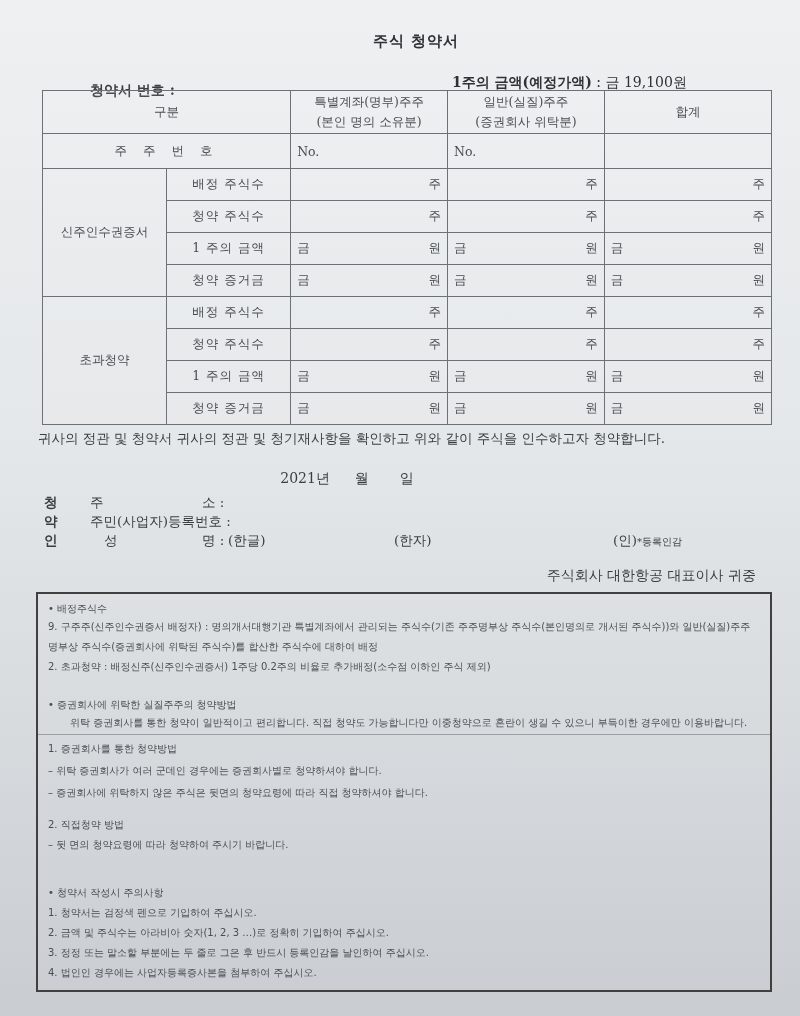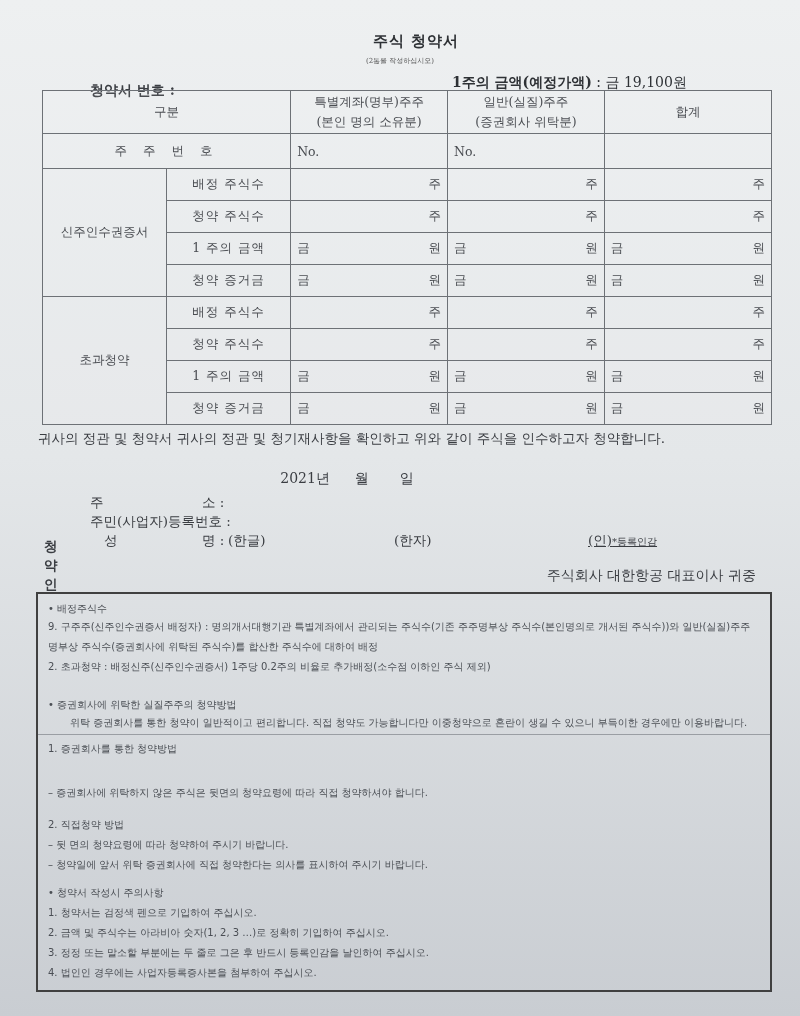--- a/index.html
+++ b/index.html
@@ -47,39 +47,38 @@
   .spaced { letter-spacing: 6px; text-align: center; }
 
   .statement {
     position: absolute; top: 430px; left: 38px; font-size: 13.5px; color: #3a3d42;
   }
   .date {
     position: absolute; top: 470px; left: 0; width: 694px; text-align: center; font-size: 14px;
   }
   .date span { display: inline-block; }
   .applicant { position: absolute; top: 493px; left: 44px; font-size: 13.5px; line-height: 19px; }
-  .applicant .label-main { position: absolute; left: 0; top: 0; font-weight: bold; margin-top: 44px; }
+  .applicant .label-main { position: absolute; left: 0; top: 0; font-weight: bold; }
   .app-row { position: absolute; white-space: nowrap; }
   .recipient { position: absolute; top: 567px; right: 44px; font-size: 14px; color: #3a3d42; }
 
   .notes {
     position: absolute; top: 592px; left: 36px; width: 732px; height: 396px;
     border: 2px solid #404040; font-size: 10px; color: #4a4e54;
     font-family: "DejaVu Sans", "Liberation Sans", sans-serif;
   }
   .notes .ln { position: absolute; left: 10px; white-space: nowrap; }
   .notes .sep { position: absolute; left: 0; width: 100%; border-top: 1px solid #9a9ea3; }
 </style>
 </head>
 <body>
 
 <div class="page">
 
   <div class="title">주식 청약서</div>
-  <div class="subtitle">(2통을 작성하십시오)</div>
   <div class="form-no">청약서 번호 :</div>
   <div class="unit-price">
     <b>1주의 금액(예정가액)</b>
     <span>: 금  19,100원</span>
   </div>
 
   <table class="main">
     <tbody>
         <tr class="hdr">
       <td colspan="2">구분</td>
@@ -226,43 +225,43 @@
 
   <div class="applicant">
     <span class="label-main">청약인</span>
     <span class="app-row" style="left:46px; top:0;">주</span>
     <span class="app-row" style="left:158px; top:0;">소 :</span>
     <span class="app-row" style="left:46px; top:19px;">주민(사업자)등록번호 :</span>
     <span class="app-row" style="left:60px; top:38px;">성</span>
     <span class="app-row" style="left:158px; top:38px;">명 :</span>
     <span class="app-row" style="left:184px; top:38px;">(한글)</span>
     <span class="app-row" style="left:350px; top:38px;">(한자)</span>
-    <span class="app-row" style="left:544px; top:38px;text-decoration:underline;">
+    <span class="app-row" style="left:569px; top:38px;">
       <span>(인)</span><span style="font-size:10px">*등록인감</span>
     </span>
   </div>
 
   <div class="recipient">주식회사 대한항공 대표이사 귀중</div>
 
   <div class="notes">
     <div class="ln" style="top:8px">• 배정주식수</div>
     <div class="ln" style="top:26px">9. 구주주(신주인수권증서 배정자) : 명의개서대행기관 특별계좌에서 관리되는 주식수(기존 주주명부상 주식수(본인명의로 개서된 주식수))와 일반(실질)주주</div>
     <div class="ln" style="top:46px">명부상 주식수(증권회사에 위탁된 주식수)를 합산한 주식수에 대하여 배정</div>
     <div class="ln" style="top:66px">2. 초과청약 : 배정신주(신주인수권증서) 1주당 0.2주의 비율로 추가배정(소수점 이하인 주식 제외)</div>
 
     <div class="ln" style="top:104px">• 증권회사에 위탁한 실질주주의 청약방법</div>
     <div class="ln" style="top:122px; left:32px">위탁 증권회사를 통한 청약이 일반적이고 편리합니다. 직접 청약도 가능합니다만 이중청약으로 혼란이 생길 수 있으니 부득이한 경우에만 이용바랍니다.</div>
     <div class="sep" style="top:140px"></div>
 
     <div class="ln" style="top:148px">1. 증권회사를 통한 청약방법</div>
+    <div class="ln" style="top:170px">– 위탁 증권회사가 여러 군데인 경우에는 증권회사별로 청약하셔야 합니다.</div>
     <div class="ln" style="top:192px">– 증권회사에 위탁하지 않은 주식은 뒷면의 청약요령에 따라 직접 청약하셔야 합니다.</div>
 
     <div class="ln" style="top:224px">2. 직접청약 방법</div>
     <div class="ln" style="top:244px">– 뒷 면의 청약요령에 따라 청약하여 주시기 바랍니다.</div>
-    <div class="ln" style="top:264px">– 청약일에 앞서 위탁 증권회사에 직접 청약한다는 의사를 표시하여 주시기 바랍니다.</div>
 
     <div class="ln" style="top:292px">• 청약서 작성시 주의사항</div>
     <div class="ln" style="top:312px">1. 청약서는 검정색 펜으로 기입하여 주십시오.</div>
     <div class="ln" style="top:332px">2. 금액 및 주식수는 아라비아 숫자(1, 2, 3 …)로 정확히 기입하여 주십시오.</div>
     <div class="ln" style="top:352px">3. 정정 또는 말소할 부분에는 두 줄로 그은 후 반드시 등록인감을 날인하여 주십시오.</div>
     <div class="ln" style="top:372px">4. 법인인 경우에는 사업자등록증사본을 첨부하여 주십시오.</div>
   </div>
 </div>
 
 </body></html>

